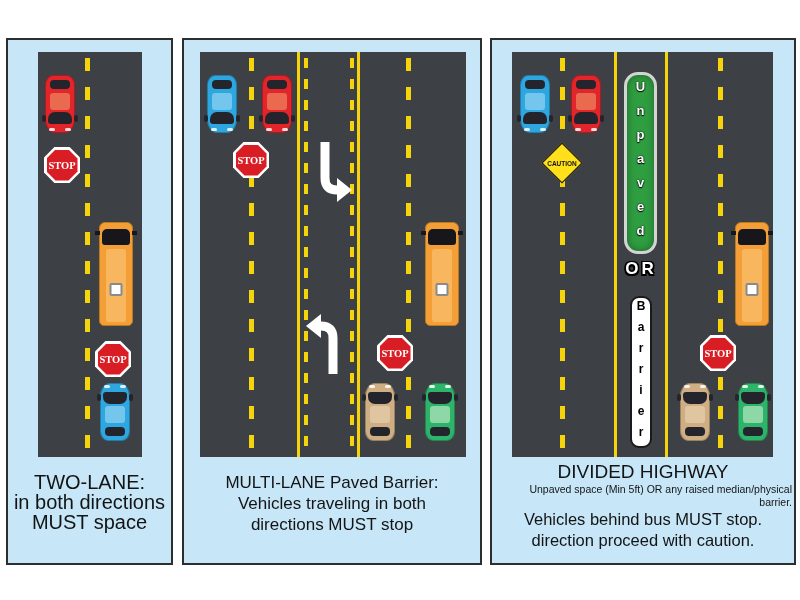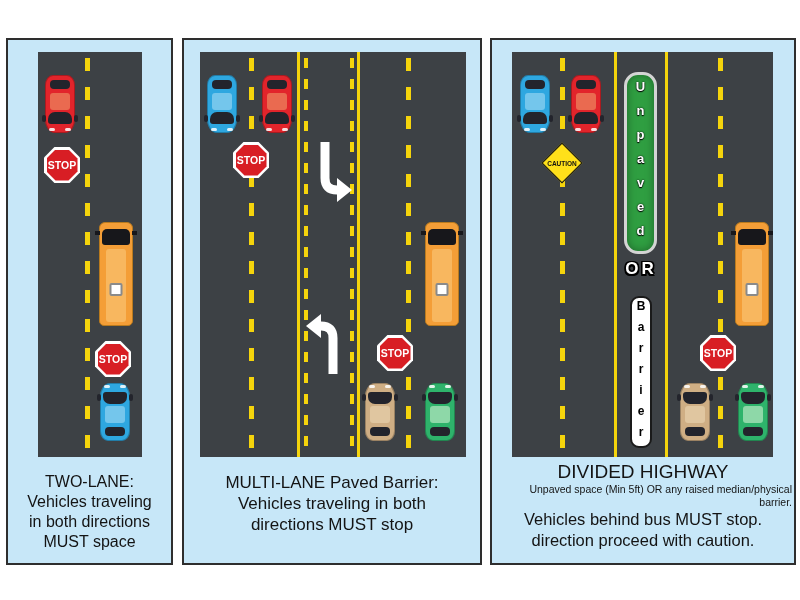--- a/index.html
+++ b/index.html
@@ -55,21 +55,21 @@
   .bus .stripe{position:absolute;top:26px;bottom:3px;left:6px;right:6px;background:#f8b75f;
        border-radius:3px;}
   .bus .hatch{position:absolute;left:50%;transform:translateX(-50%);top:60px;width:13px;
        height:13px;background:#fff;border:2px solid #8a8a8a;border-radius:2px;box-sizing:border-box;}
 
   
   .stop{position:absolute;width:36px;height:36px;}
   .oct{clip-path:polygon(29% 0,71% 0,100% 29%,100% 71%,71% 100%,29% 100%,0 71%,0 29%);}
   .stop .outer{position:absolute;inset:0;background:#fff;}
   .stop .inner{position:absolute;inset:2.5px;background:#d81e24;display:flex;
-       align-items:center;justify-content:center;}
+       align-items:center;justify-content:center;font-family:Liberation Serif, serif;}
   .stop span{color:#fff;font-weight:bold;font-size:10.5px;}
 
   
   .caution{position:absolute;width:40px;height:40px;display:flex;align-items:center;
        justify-content:center;}
   .caution .dia{position:absolute;left:50%;top:50%;width:27px;height:27px;
        transform:translate(-50%,-50%) rotate(45deg);background:#ffe01a;border:1.5px solid #111;}
   .caution span{position:relative;font-size:6.5px;font-weight:bold;color:#111;letter-spacing:0;}
 
   
@@ -86,21 +86,21 @@
        letter-spacing:3px;
        text-shadow:-1.5px -1.5px 0 #000,1.5px -1.5px 0 #000,-1.5px 1.5px 0 #000,
                    1.5px 1.5px 0 #000,0 -1.5px 0 #000,0 1.5px 0 #000,
                    -1.5px 0 0 #000,1.5px 0 0 #000;}
 
   .turn-arrow{position:absolute;}
   .rot180{transform:rotate(180deg);}
 
   
   .caption{position:absolute;left:2px;right:2px;text-align:center;color:#141414;}
-  #p1 .caption{top:432px;font-size:16px;line-height:20px;}
+  #p1 .caption{top:432px;font-size:20px;line-height:20px;}
   #p2 .caption{top:432px;font-size:17px;line-height:21px;}
   #p3 .caption{top:420px;}
   #p3 .cap-title{font-size:19px;line-height:23px;}
   #p3 .cap-sub{font-size:10.5px;line-height:13px;text-align:right;}
   #p3 .cap-line{font-size:16.5px;line-height:21px;text-align:center;}
 </style>
 </head>
 <body>
 
 <div class="page">
@@ -143,21 +143,20 @@
         <i class="ws"></i>
           <i class="roof"></i>
         <i class="rw"></i>
         <i class="m ml"></i>
         <i class="m mr"></i>
       </div>
     </div>
 
     <div class="caption">
       <div class="cap-line">TWO-LANE:</div>
-      <div class="cap-line">Vehicles traveling</div>
       <div class="cap-line">in both directions</div>
       <div class="cap-line">MUST space</div>
     </div>
   </div>
 
   <div class="panel" id="p2">
     <div class="road">
       <div class="lane-dash" style="left:49px"></div>
       <div class="lane-solid" style="left:97px"></div>
       <div class="lane-dash thin" style="left:104px"></div>

